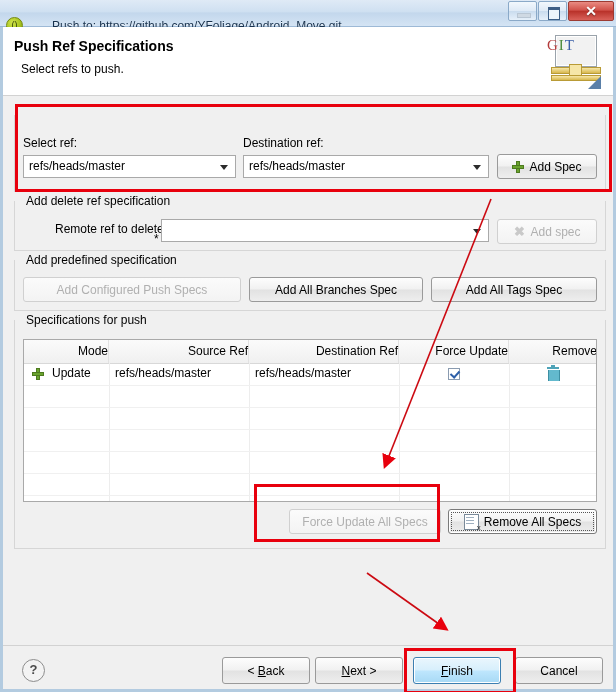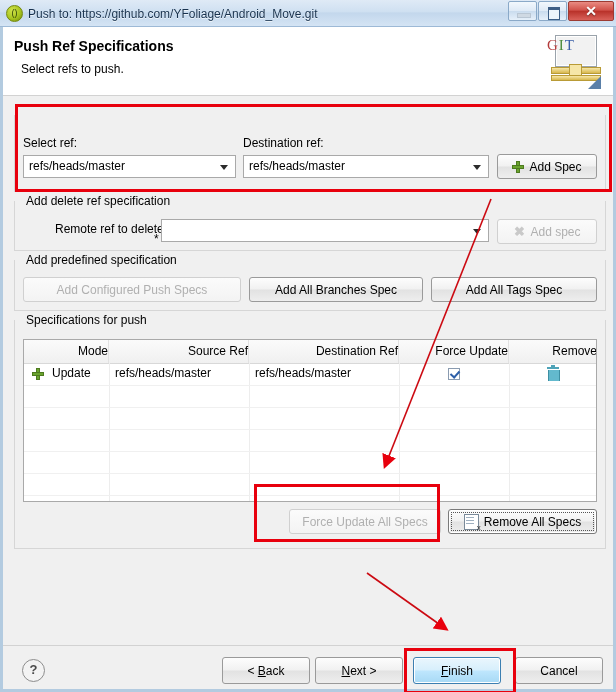--- a/index.html
+++ b/index.html
@@ -17,21 +17,21 @@
     background:#f0f0f0;
     box-sizing:border-box;
   }
   
   .titlebar{
     position:absolute;left:0;top:0;width:616px;height:27px;
     background:linear-gradient(to bottom,#dfeaf6 0%,#cfe0f1 45%,#c3d7ec 50%,#d4e4f4 100%);
     border-bottom:1px solid #9db9d6;
     box-sizing:border-box;
   }
-  .tb-left{position:absolute;left:6px;top:0;height:27px;display:flex;align-items:center;}
+  .tb-left{position:absolute;left:6px;top:12px;height:27px;display:flex;align-items:center;gap:24px;}
   .tb-icon{
     width:15px;height:15px;border-radius:50%;
     background:radial-gradient(circle at 35% 30%, #cfe24a 0%, #a9c51f 55%, #6f8a0c 100%);
     border:1px solid #73880d;
     position:relative;margin-right:5px;flex:none;
   }
   .tb-icon:after{
     content:"()";position:absolute;left:0;top:-1px;width:15px;text-align:center;
     font-size:9px;color:#31420a;font-family:"Liberation Sans",sans-serif;line-height:16px;
   }

